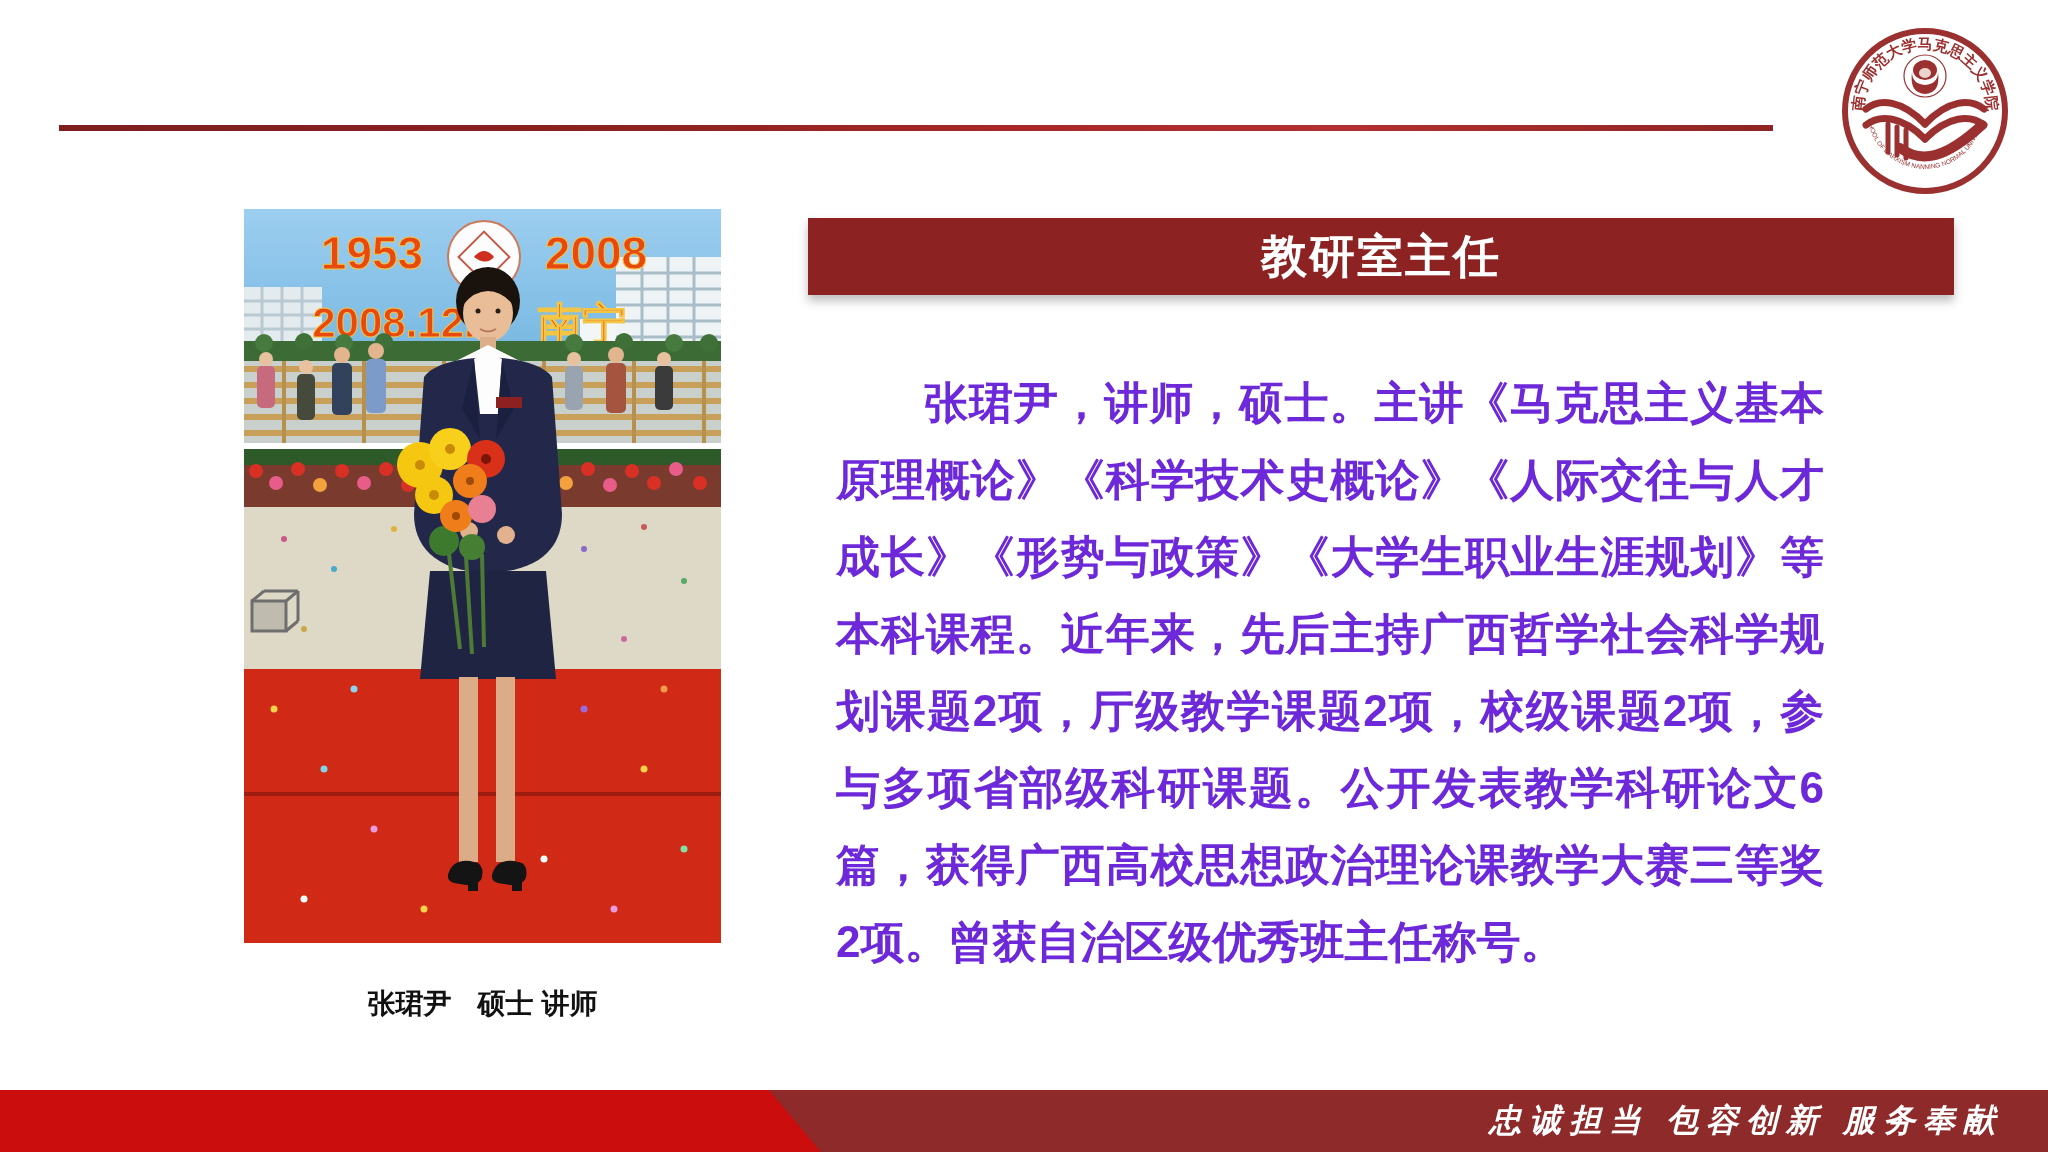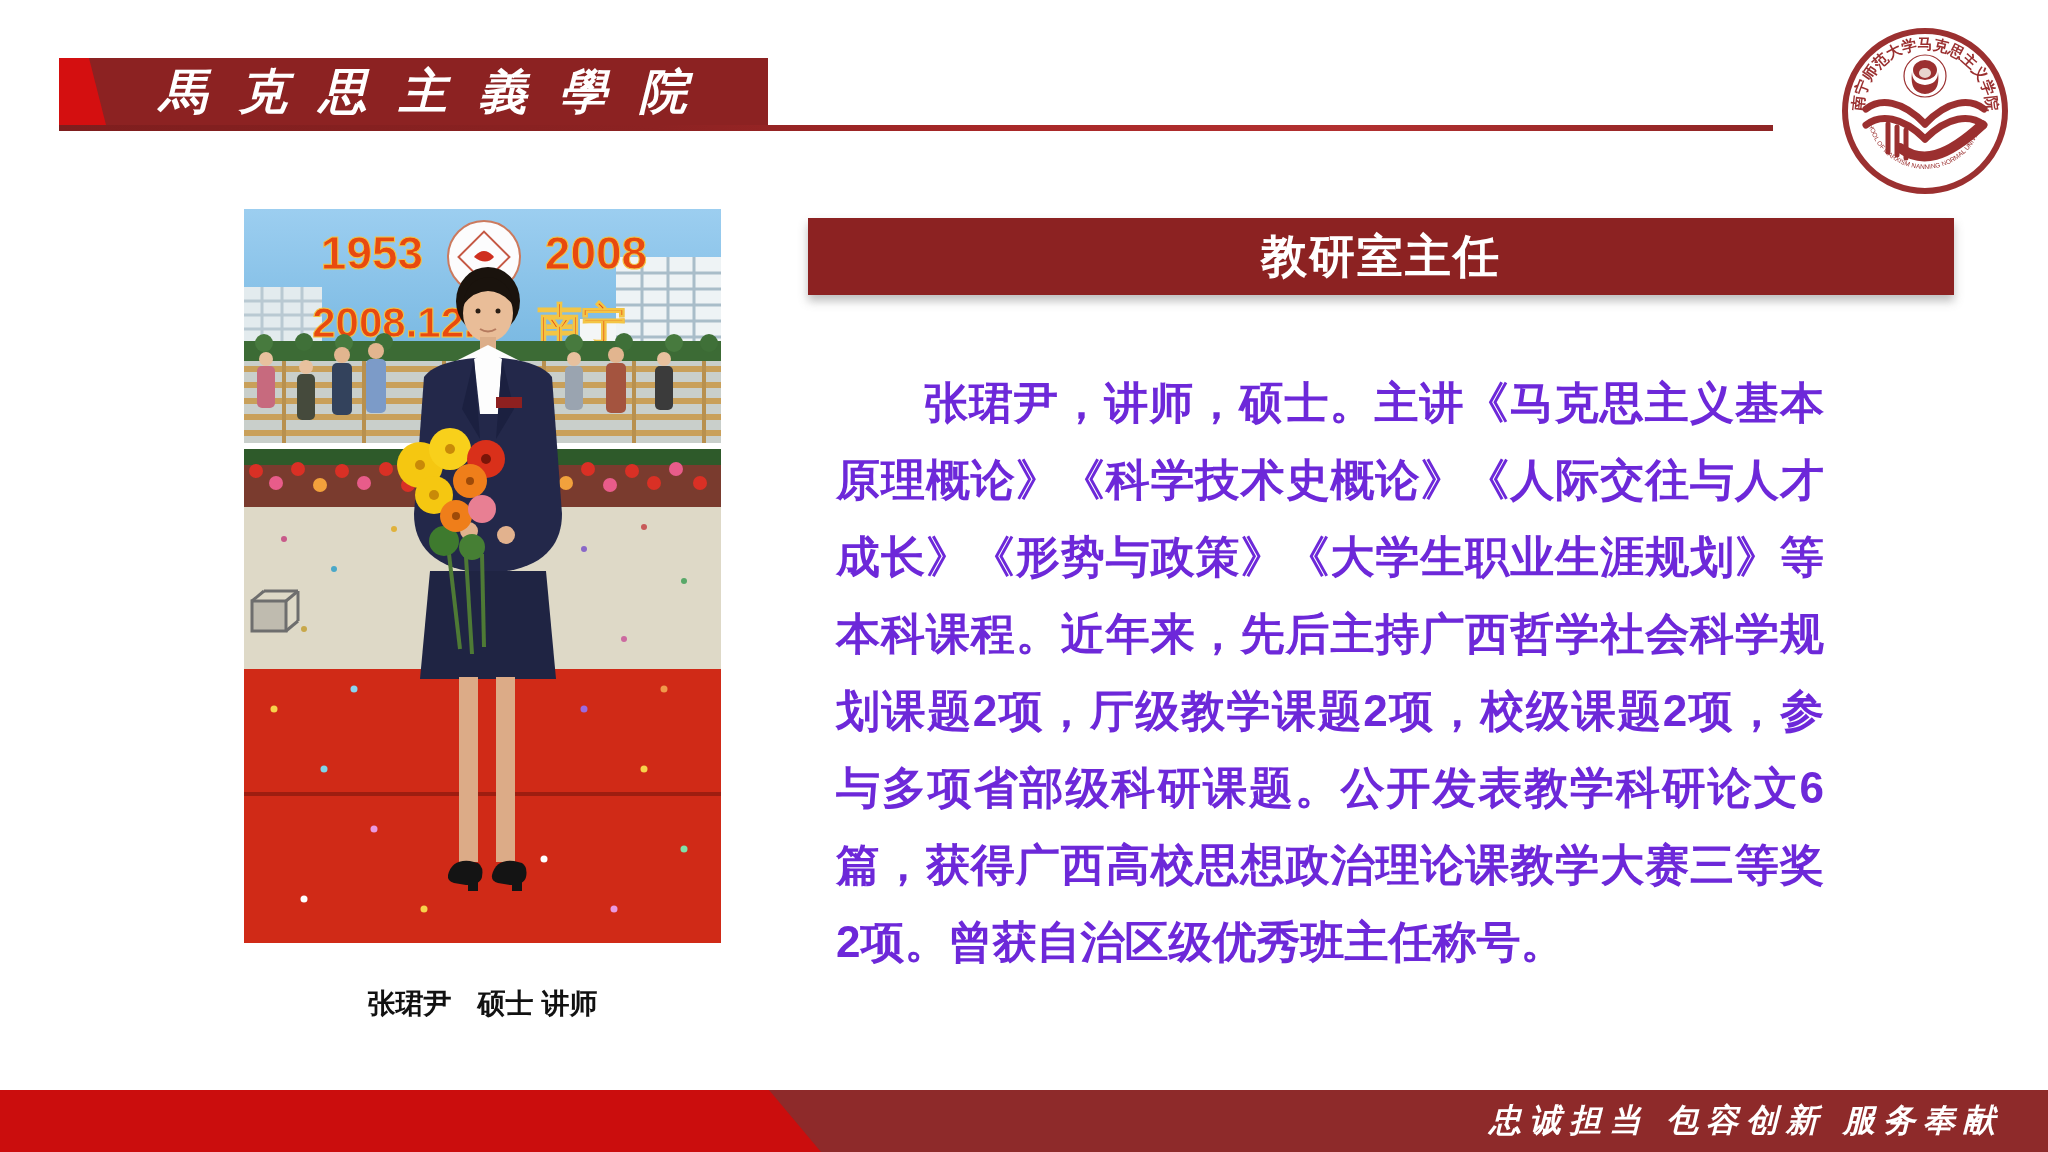--- a/index.html
+++ b/index.html
@@ -42,24 +42,20 @@
                  clip-path:polygon(0 0,769px 0,821px 100%,0 100%);}
   .footer-motto{position:absolute;right:45px;top:0;height:62px;display:flex;align-items:center;
                 color:#ffffff;font-size:32px;font-weight:bold;font-style:italic;letter-spacing:8px;
                 white-space:nowrap;}
 </style>
 </head>
 <body>
 
 <div class="slide">
 
-  <div class="top-banner">
-    <div class="banner-accent"></div>
-    <div class="banner-title">馬克思主義學院</div>
-  </div>
   <div class="header-rule"></div>
 
   <div class="logo">
     <svg viewBox="0 0 166 166" width="166" height="166">
       <defs>
         <path id="arcTop" d="M 21,83 A 62,62 0 0 1 145,83" fill="none"></path>
         <path id="arcBottom" d="M 26.3,95.1 A 58,58 0 0 0 139.7,95.1" fill="none"></path>
       </defs>
       <circle cx="83" cy="83" r="80" fill="#ffffff" stroke="#9B3030" stroke-width="6"></circle>
       <text font-size="15" font-weight="bold" fill="#9B3030">

